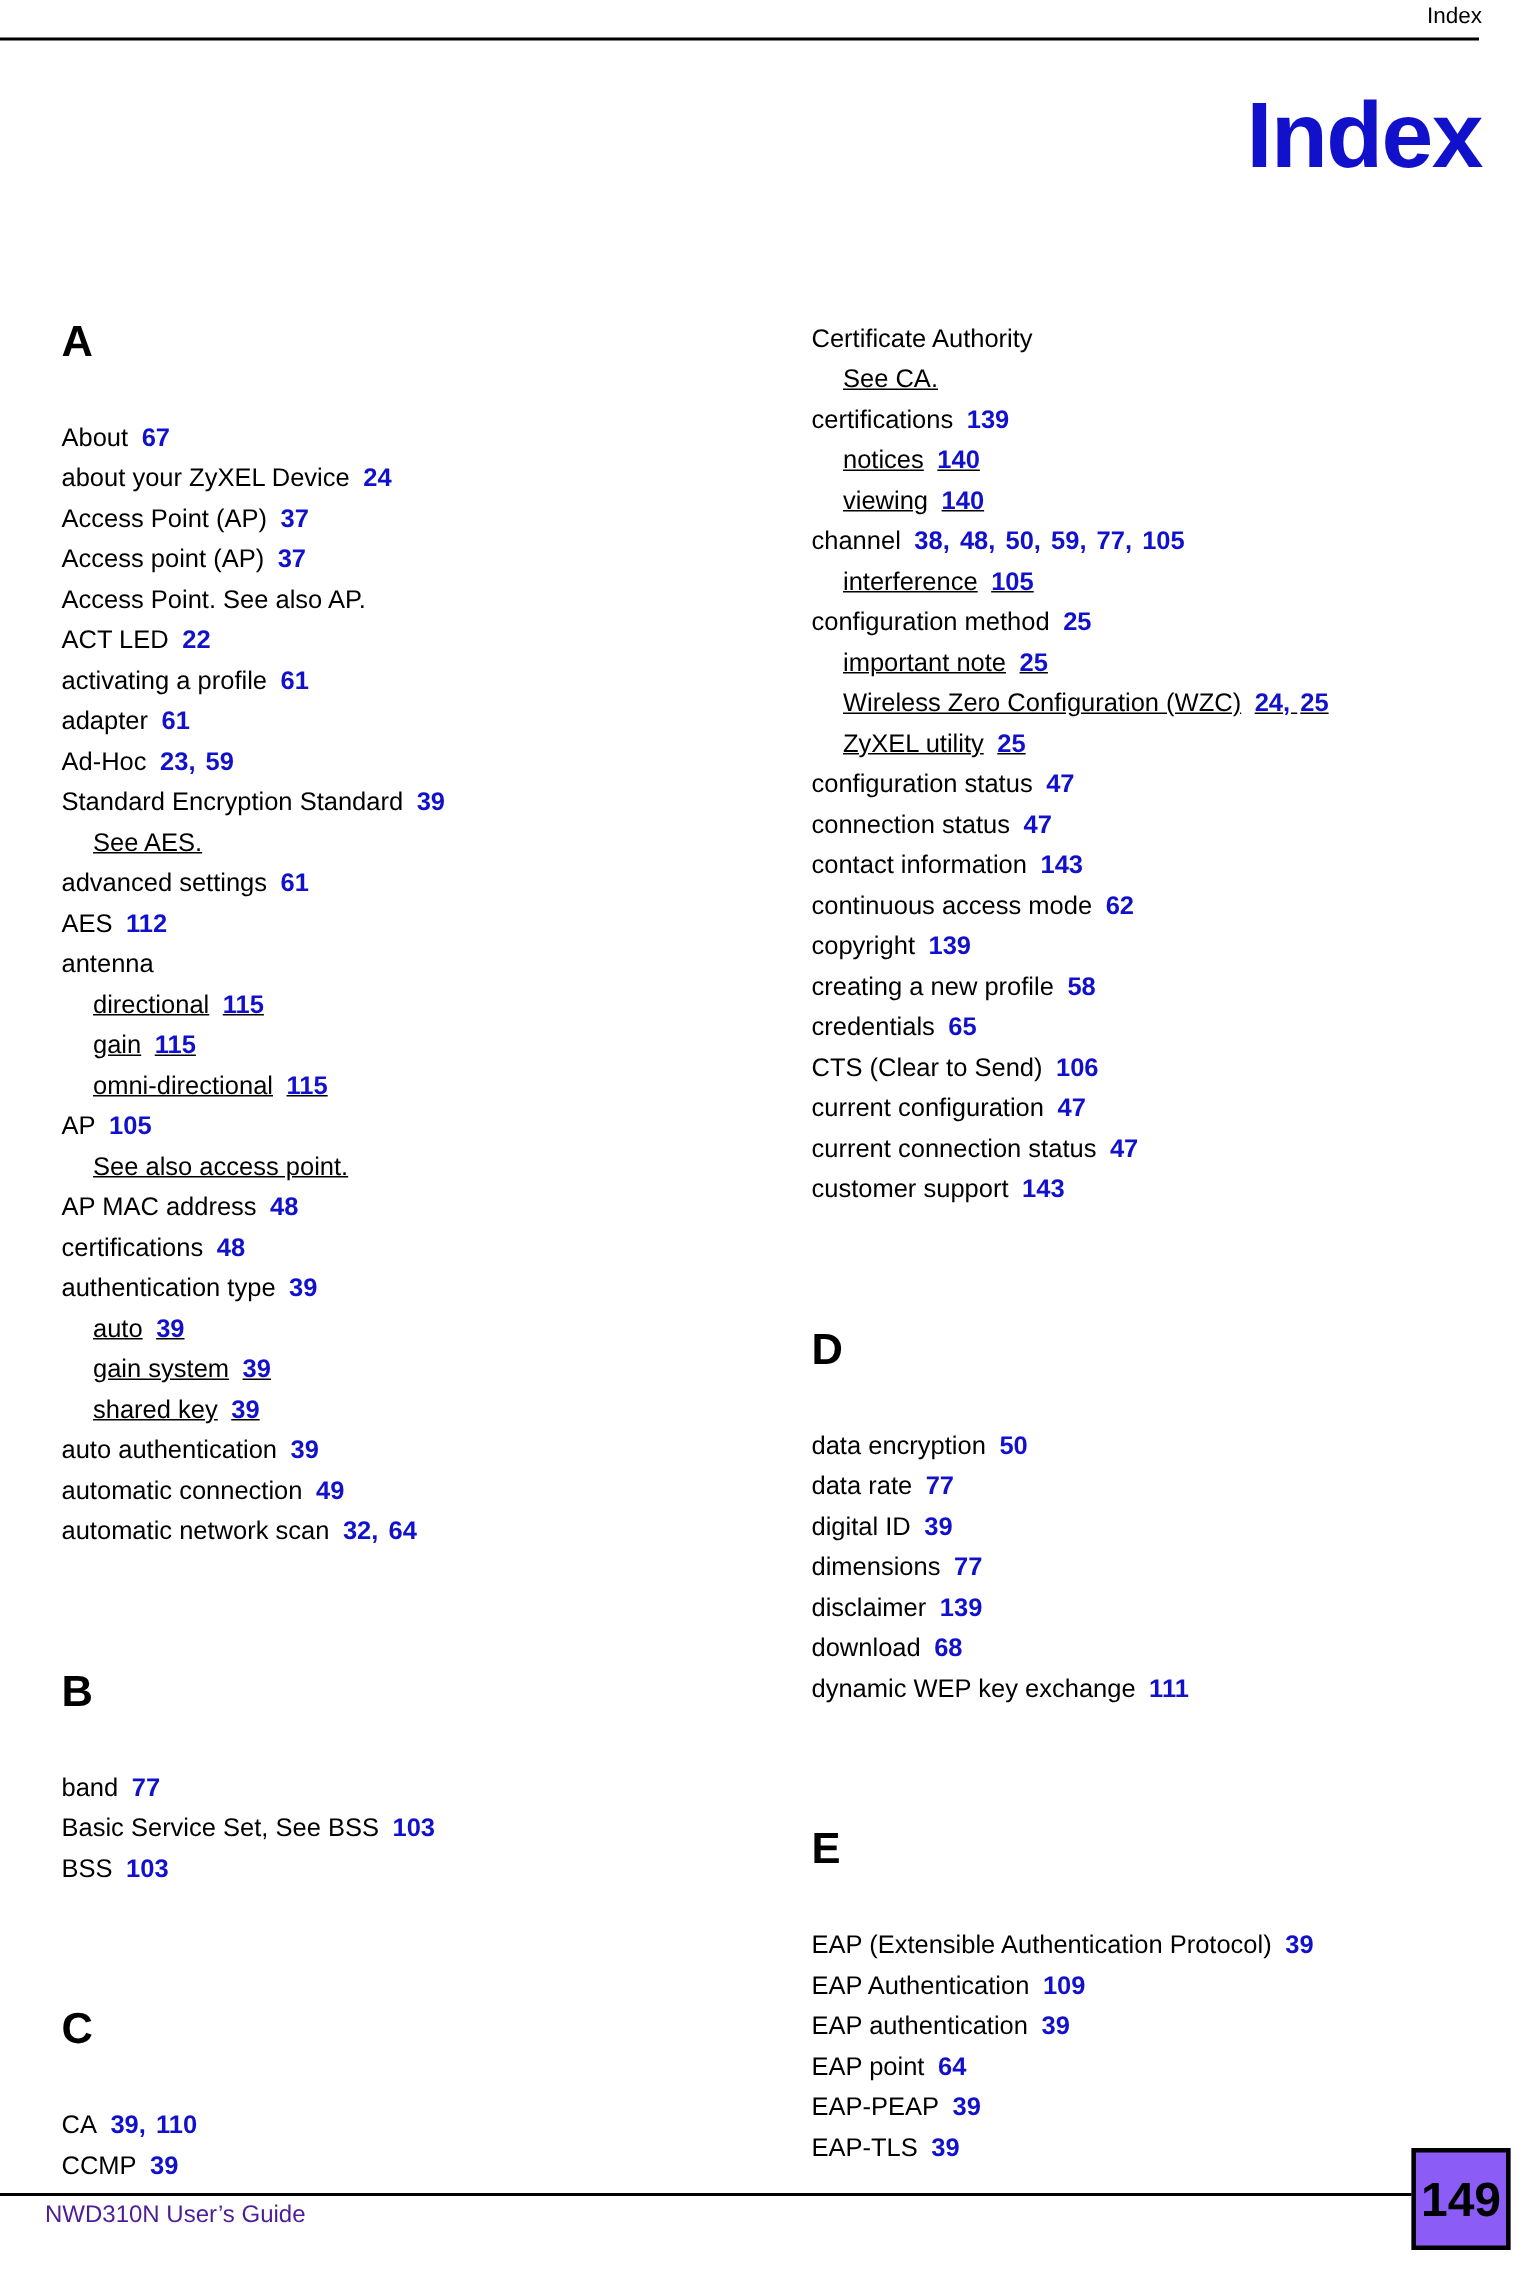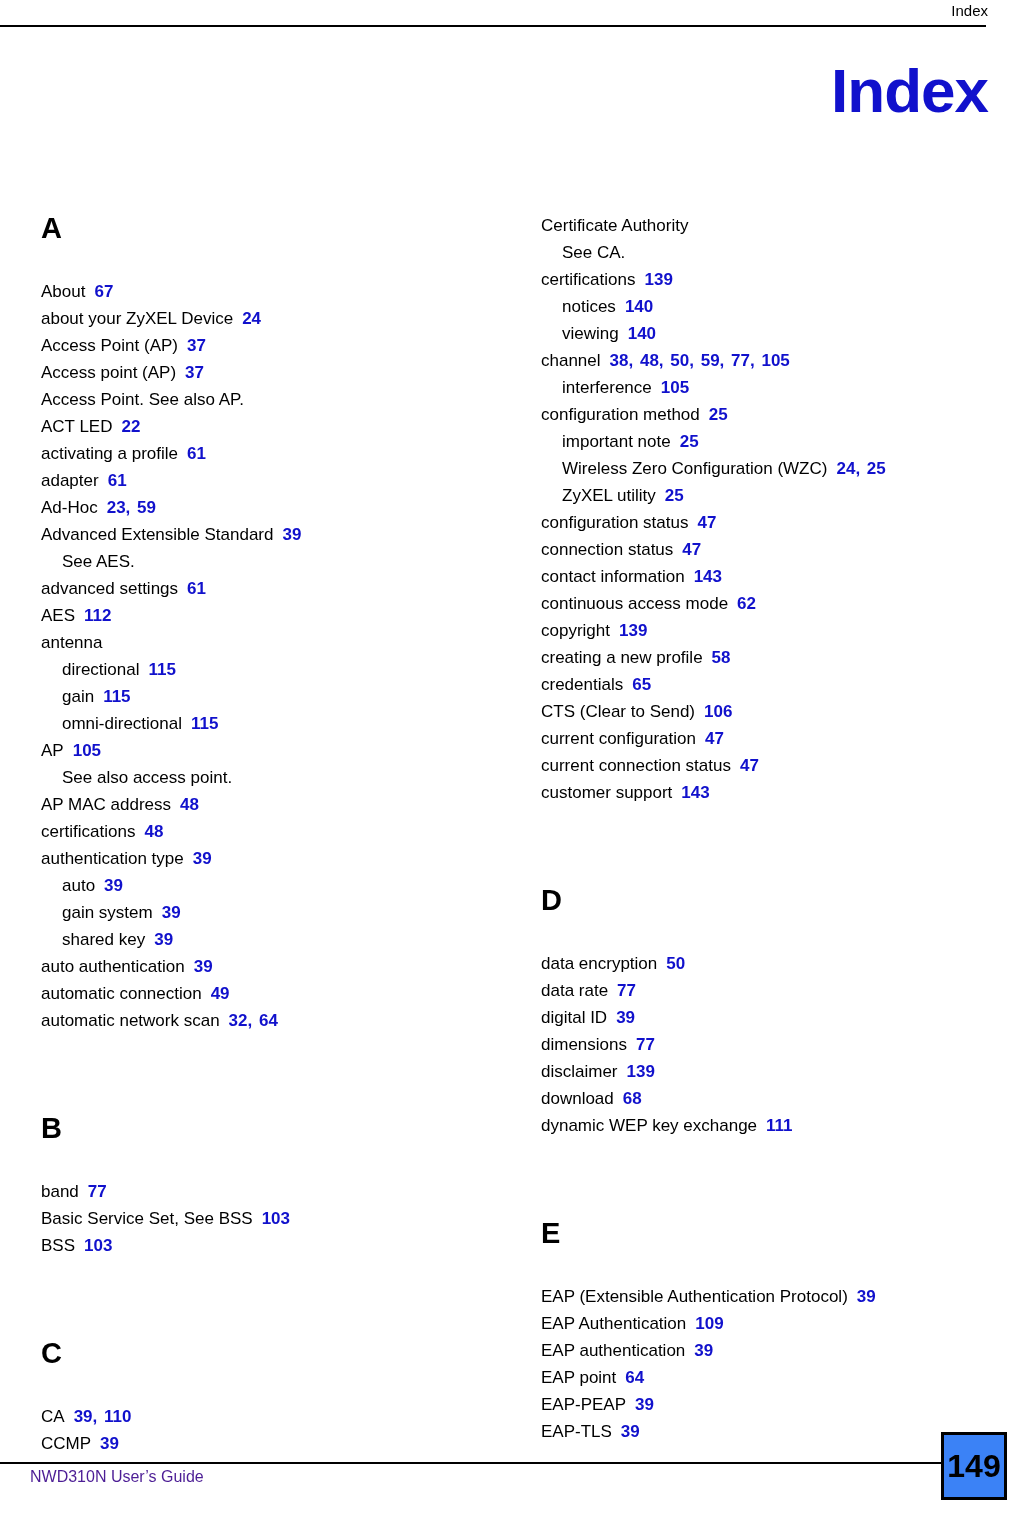--- a/index.html
+++ b/index.html
@@ -84,21 +84,21 @@
     margin-top: 78px;
   }
 
   .entry {
     font-size: 17px;
     line-height: 27px;
     color: #000000;
     white-space: nowrap;
   }
   .entry.lvl1 { padding-left: 0px; }
-  .entry.lvl2 { padding-left: 21px; }
+  .entry.lvl2 { padding-left: 21px; text-decoration: underline; }
 
   .entry .term { color: #000000; }
   .entry .pages { color: #000000; }
   .entry .pg {
     color: #1111cc;
     font-weight: bold;
     padding-left: 2px;
   }
   .entry .sep {
     color: #1111cc;
@@ -131,21 +131,21 @@
     color: #4c1d95;
     white-space: nowrap;
   }
   .page-number-box {
     position: absolute;
     left: 941px;
     top: 18px;
     width: 60px;
     height: 62px;
     border: 3px solid #000000;
-    background: #3b82f6;
+    background: #8b5cf6;
     display: flex;
     align-items: center;
     justify-content: center;
   }
   .page-number-box .page-number {
     font-size: 32px;
     line-height: 34px;
     font-weight: bold;
     color: #000000;
   }
@@ -166,21 +166,21 @@
         <div class="letter-heading">A</div>
         <div class="entry lvl1"><span class="term">About</span><span class="gap"></span><span class="pages"><span class="pg">67</span></span></div>
         <div class="entry lvl1"><span class="term">about your ZyXEL Device</span><span class="gap"></span><span class="pages"><span class="pg">24</span></span></div>
         <div class="entry lvl1"><span class="term">Access Point (AP)</span><span class="gap"></span><span class="pages"><span class="pg">37</span></span></div>
         <div class="entry lvl1"><span class="term">Access point (AP)</span><span class="gap"></span><span class="pages"><span class="pg">37</span></span></div>
         <div class="entry lvl1"><span class="term">Access Point. See also AP.</span></div>
         <div class="entry lvl1"><span class="term">ACT LED</span><span class="gap"></span><span class="pages"><span class="pg">22</span></span></div>
         <div class="entry lvl1"><span class="term">activating a profile</span><span class="gap"></span><span class="pages"><span class="pg">61</span></span></div>
         <div class="entry lvl1"><span class="term">adapter</span><span class="gap"></span><span class="pages"><span class="pg">61</span></span></div>
         <div class="entry lvl1"><span class="term">Ad-Hoc</span><span class="gap"></span><span class="pages"><span class="pg">23</span><span class="sep">, </span><span class="pg">59</span></span></div>
-        <div class="entry lvl1"><span class="term">Advanced Extensible Standard</span><span class="gap"></span><span class="pages"><span class="pg">39</span></span></div>
+        <div class="entry lvl1"><span class="term">Standard Encryption Standard</span><span class="gap"></span><span class="pages"><span class="pg">39</span></span></div>
         <div class="entry lvl2"><span class="term">See AES.</span></div>
         <div class="entry lvl1"><span class="term">advanced settings</span><span class="gap"></span><span class="pages"><span class="pg">61</span></span></div>
         <div class="entry lvl1"><span class="term">AES</span><span class="gap"></span><span class="pages"><span class="pg">112</span></span></div>
         <div class="entry lvl1"><span class="term">antenna</span></div>
         <div class="entry lvl2"><span class="term">directional</span><span class="gap"></span><span class="pages"><span class="pg">115</span></span></div>
         <div class="entry lvl2"><span class="term">gain</span><span class="gap"></span><span class="pages"><span class="pg">115</span></span></div>
         <div class="entry lvl2"><span class="term">omni-directional</span><span class="gap"></span><span class="pages"><span class="pg">115</span></span></div>
         <div class="entry lvl1"><span class="term">AP</span><span class="gap"></span><span class="pages"><span class="pg">105</span></span></div>
         <div class="entry lvl2"><span class="term">See also access point.</span></div>
         <div class="entry lvl1"><span class="term">AP MAC address</span><span class="gap"></span><span class="pages"><span class="pg">48</span></span></div>

